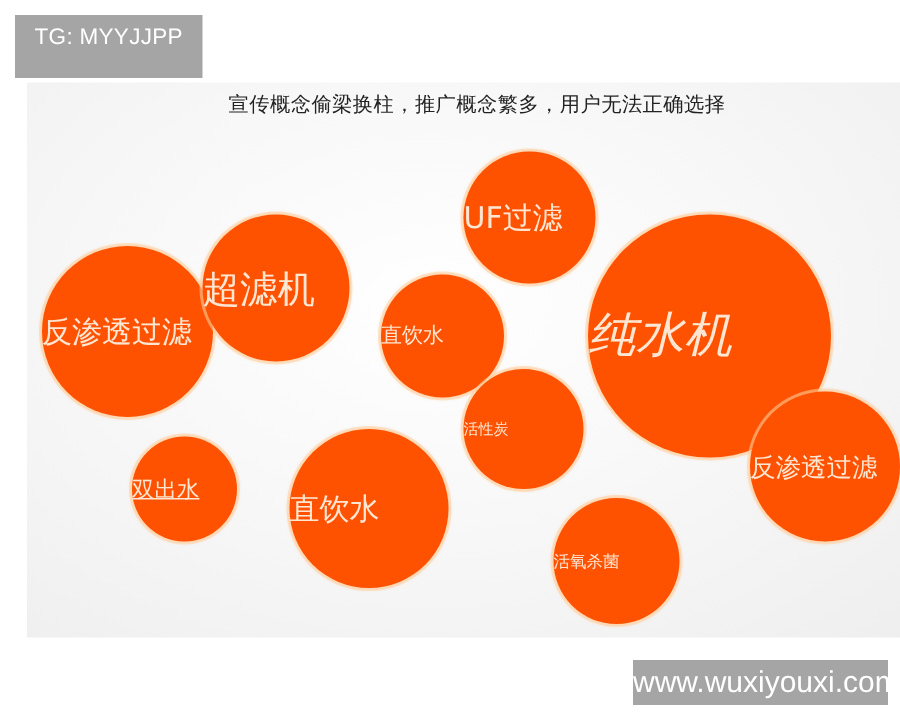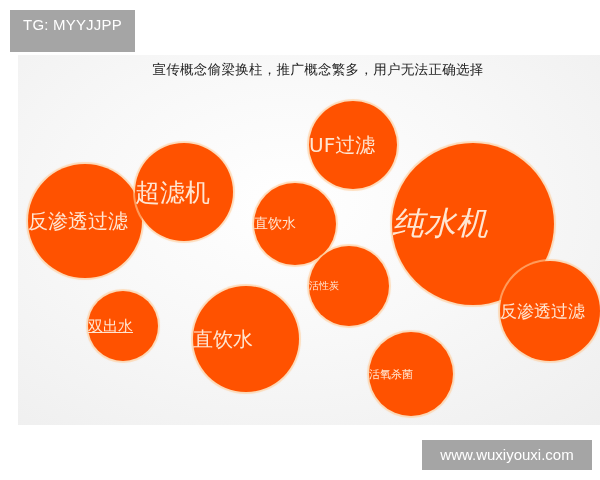--- a/index.html
+++ b/index.html
@@ -27,21 +27,21 @@
       position: absolute; border-radius: 50%;
       background: #ff5200;
       box-shadow: 0 0 0 2px rgba(255,210,160,0.55), 0 0 3px rgba(255,140,60,0.6);
       display: flex; align-items: center; justify-content: flex-start;
       color: #ffe6d2; white-space: nowrap;
     }
     .bubble span { display: block; }
     .wm-box {
       position: absolute; left: 422px; top: 440px; width: 170px; height: 30px;
       background: #a5a5a5; color: #ffffff;
-      font-family: "Liberation Sans", sans-serif; font-size: 15px;
+      font-family: "Liberation Sans", sans-serif; font-size: 20px;
       line-height: 30px; text-align: center;
     }
   </style>
 </head>
 <body>
 
 <div class="tag-box">TG: MYYJJPP</div>
 
 <div class="panel">
   <div class="headline">宣传概念偷梁换柱，推广概念繁多，用户无法正确选择</div>

